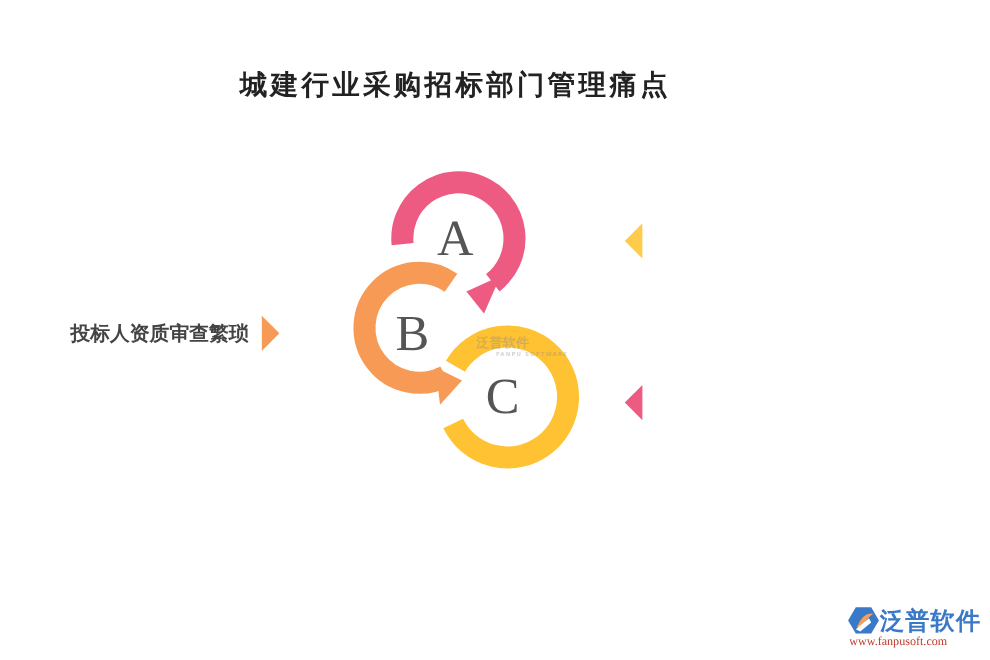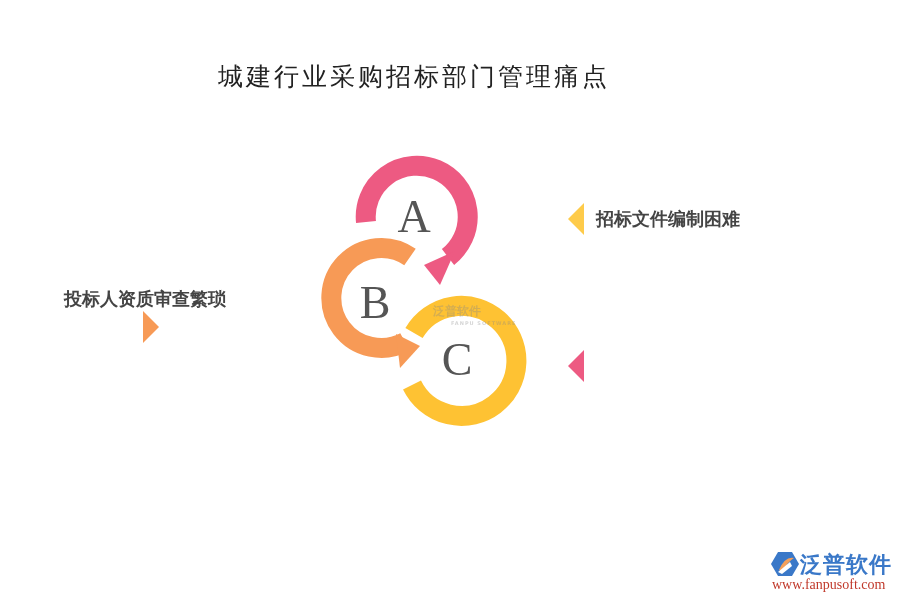--- a/index.html
+++ b/index.html
@@ -3,21 +3,21 @@
   <meta charset="utf-8">
   <style>
     html, body { margin: 0; padding: 0; }
     body {
       width: 900px; height: 600px; background: #ffffff;
       position: relative; overflow: hidden;
       font-family: "DejaVu Sans", "Liberation Sans", sans-serif;
     }
     .title {
       position: absolute; left: 0; width: 828px; top: 60px;
-      text-align: center; font-size: 25px; font-weight: normal;
+      text-align: center; font-size: 25px; font-weight: bold;
       color: #222222; letter-spacing: 3px;
     }
     .diagram {
       position: absolute; left: 0; top: 0; width: 900px; height: 600px;
     }
     .ring-letter {
       font-family: "Liberation Serif", "DejaVu Serif", serif;
       font-size: 46px; fill: #555555;
     }
     .item {
@@ -35,21 +35,21 @@
       border-left: 16px solid; margin-left: 12px;
     }
     .logo {
       position: absolute; left: 766px; top: 550px; width: 130px; height: 40px;
     }
     .logo-name {
       position: absolute; left: 34px; top: 0px; font-size: 22px; font-weight: bold;
       color: #3a78c8; letter-spacing: 1px;
     }
     .logo-url {
-      position: absolute; left: 6px; top: 27px; font-size: 14px;
+      position: absolute; left: 6px; top: 27px; font-size: 11px;
       font-family: "Liberation Serif", "DejaVu Serif", serif; color: #c0392b;
     }
     .watermark {
       position: absolute; left: 433px; top: 303px; opacity: 0.35;
       font-size: 12px; color: #888888; font-weight: bold;
     }
     .watermark-sub { font-size: 5px; letter-spacing: 1px; display: block; margin-left: 18px; }
   </style>
 </head>
 <body>
@@ -76,24 +76,23 @@
   </g>
 </svg>
 
 <div class="watermark">
   <span>泛普软件</span>
   <span class="watermark-sub">FANPU SOFTWARE</span>
 </div>
 
 <div class="item" style="left:568px; top:203px;">
   <span class="tri-left" style="border-right-color:#FECB4A;"></span>
-  <span>招标文件编制困难</span>
 </div>
 
-<div class="item" style="left:64px; top:287px;flex-direction:column;">
+<div class="item" style="left:64px; top:287px;">
   <span>投标人资质审查繁琐</span>
   <span class="tri-right" style="border-left-color:#F79A56;"></span>
 </div>
 
 <div class="item" style="left:568px; top:350px;">
   <span class="tri-left" style="border-right-color:#ED5A82;"></span>
 </div>
 
 <div class="logo">
   <svg width="30" height="28" viewBox="0 0 30 28" style="position:absolute;left:4px;top:0;">

